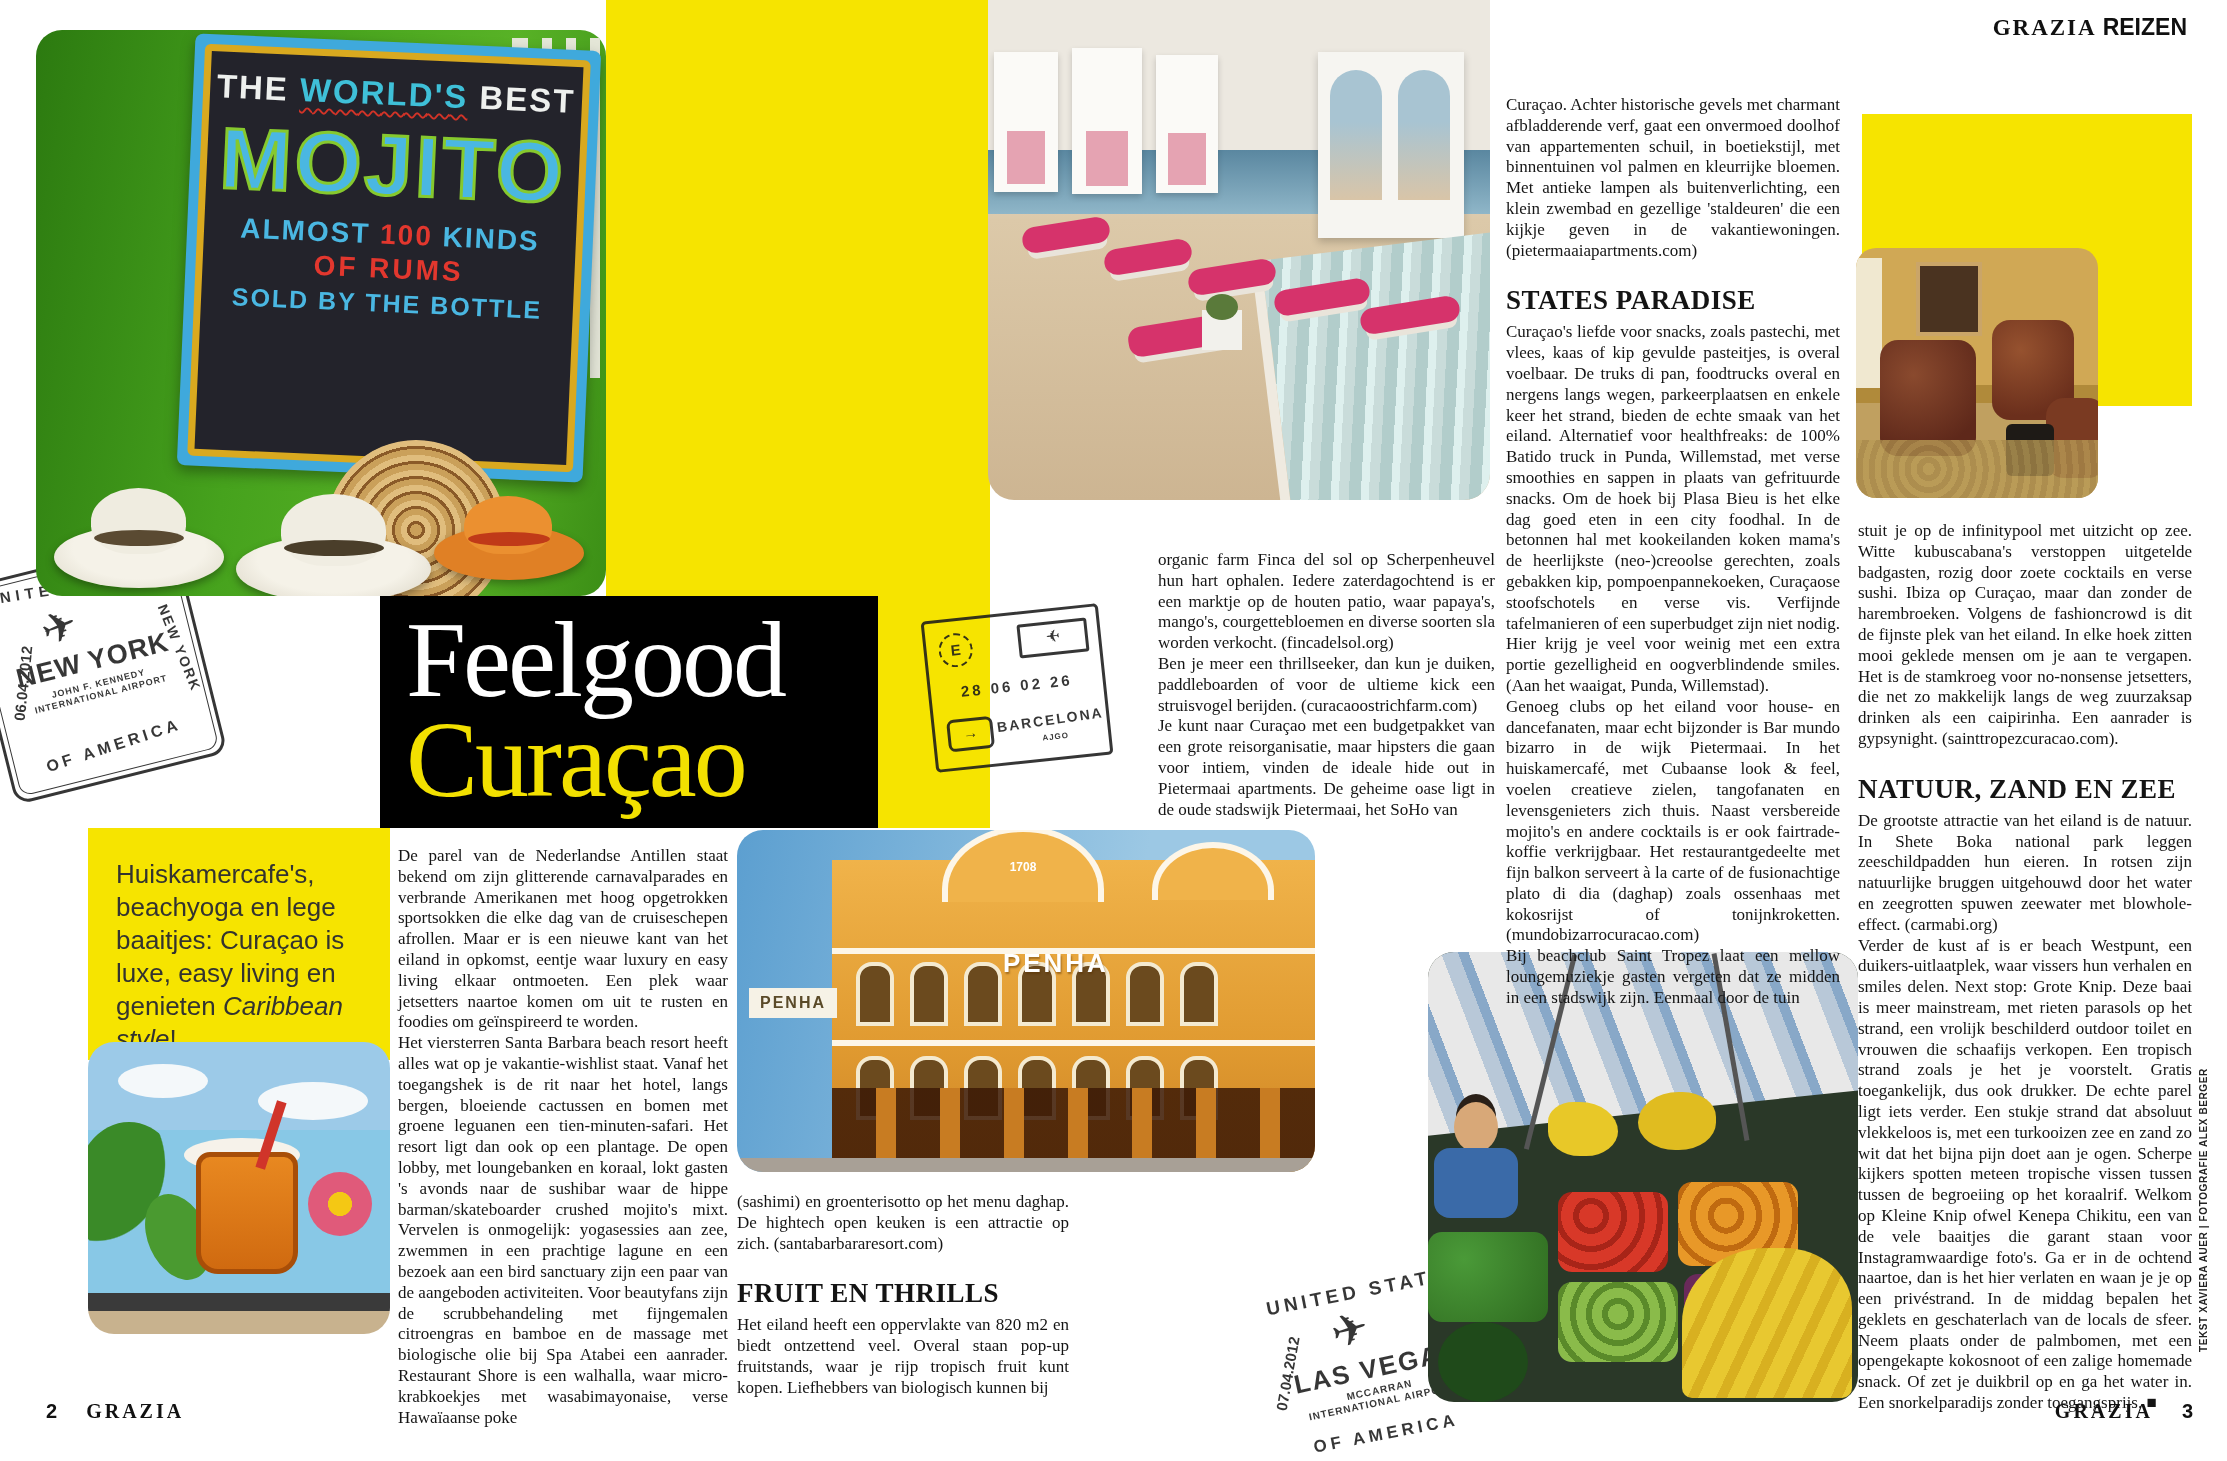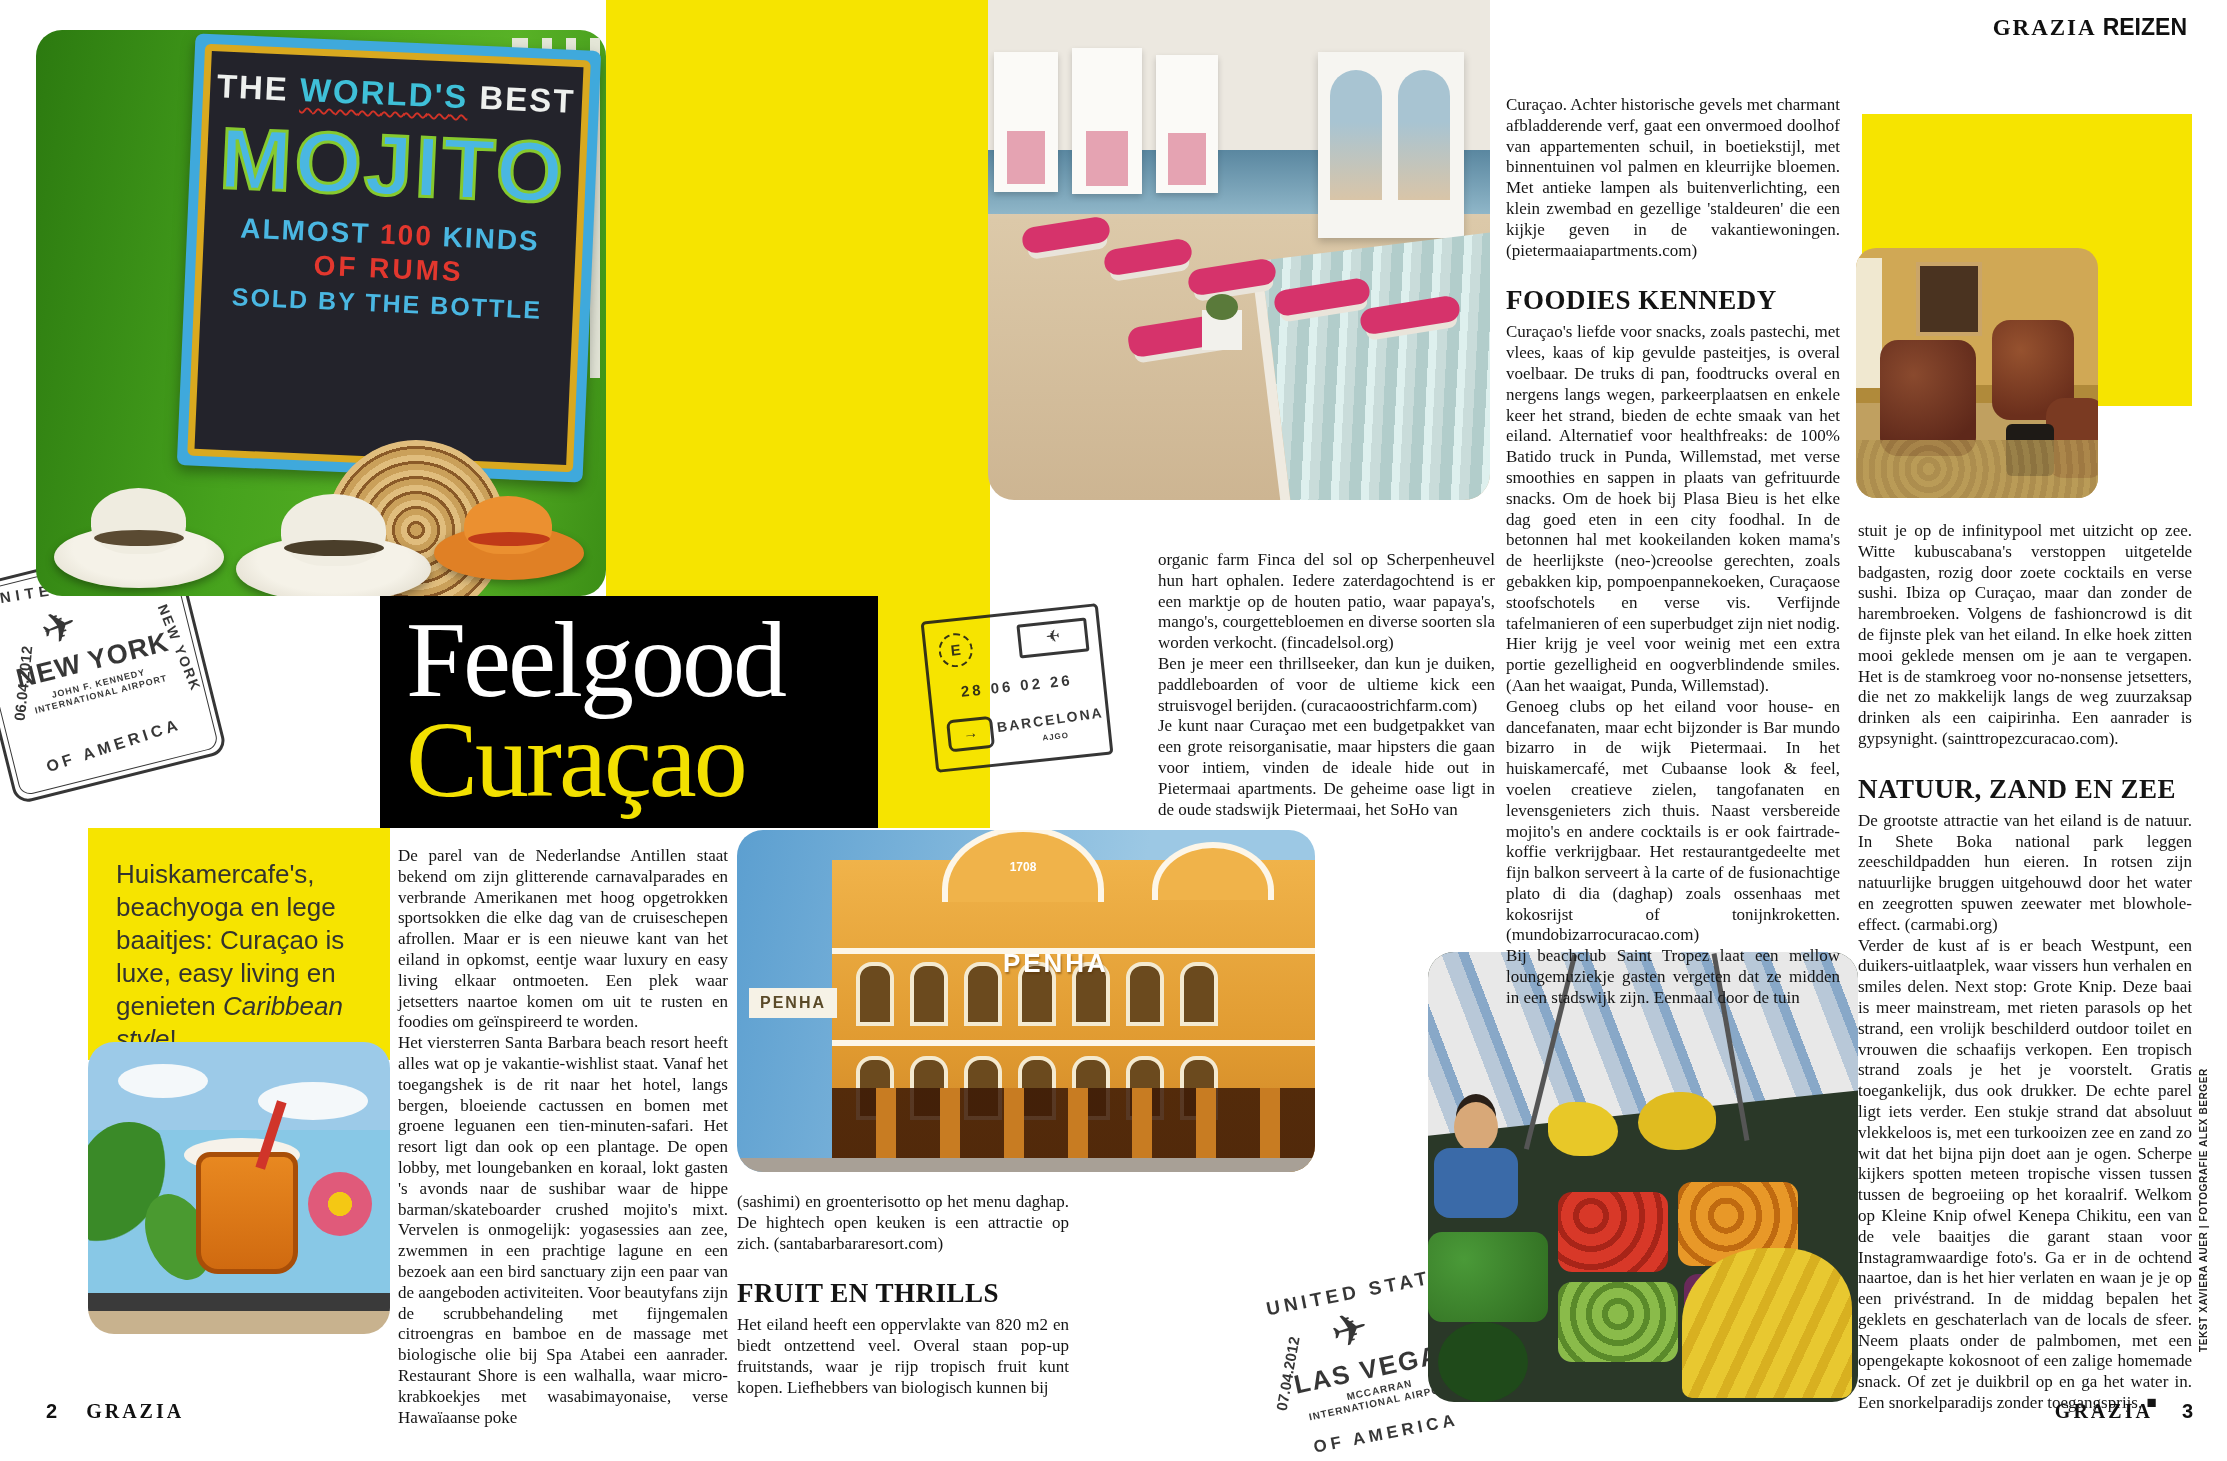--- a/index.html
+++ b/index.html
@@ -362,21 +362,21 @@
   </div>
 
   <div class="col" style="left:737px;top:1192px;width:332px;">
     <p>(sashimi) en groenterisotto op het menu daghap. De hightech open keuken is een attractie op zich. (santabarbararesort.com)</p>
     <h3 class="head">FRUIT EN THRILLS</h3>
     <p>Het eiland heeft een oppervlakte van 820 m2 en biedt ontzettend veel. Overal staan pop-up fruitstands, waar je rijp tropisch fruit kunt kopen. Liefhebbers van biologisch kunnen bij</p>
   </div>
 
   <div class="col" style="left:1506px;top:95px;width:334px;">
     <p>Curaçao. Achter historische gevels met charmant afbladderende verf, gaat een onvermoed doolhof van appartementen schuil, in boetiekstijl, met binnentuinen vol palmen en kleurrijke bloemen. Met antieke lampen als buitenverlichting, een klein zwembad en gezellige 'staldeuren' die een kijkje geven in de vakantiewoningen. (pietermaaiapartments.com)</p>
-    <h3 class="head">FOODIES KENNEDY</h3>
+    <h3 class="head">STATES PARADISE</h3>
     <p>Curaçao's liefde voor snacks, zoals pastechi, met vlees, kaas of kip gevulde pasteitjes, is overal voelbaar. De truks di pan, foodtrucks overal en nergens langs wegen, parkeerplaatsen en enkele keer het strand, bieden de echte smaak van het eiland. Alternatief voor healthfreaks: de 100% Batido truck in Punda, Willemstad, met verse smoothies en sappen in plaats van gefrituurde snacks. Om de hoek bij Plasa Bieu is het elke dag goed eten in een city foodhal. In de betonnen hal met kookeilanden koken mama's de heerlijkste (neo-)creoolse gerechten, zoals gebakken kip, pompoenpannekoeken, Curaçaose stoofschotels en verse vis. Verfijnde tafelmanieren of een superbudget zijn niet nodig. Hier krijg je veel voor weinig met een extra portie gezelligheid en oogverblindende smiles. (Aan het waaigat, Punda, Willemstad).</p>
     <p>Genoeg clubs op het eiland voor house- en dancefanaten, maar echt bijzonder is Bar mundo bizarro in de wijk Pietermaai. In het huiskamercafé, met Cubaanse look &amp; feel, voelen creatieve zielen, tangofanaten en levensgenieters zich thuis. Naast versbereide mojito's en andere cocktails is er ook fairtrade-koffie verkrijgbaar. Het restaurantgedeelte met fijn balkon serveert à la carte of de fusionachtige plato di dia (daghap) zoals ossenhaas met kokosrijst of tonijnkroketten. (mundobizarrocuracao.com)</p>
     <p>Bij beachclub Saint Tropez laat een mellow loungemuziekje gasten vergeten dat ze midden in een stadswijk zijn. Eenmaal door de tuin</p>
   </div>
 
   <div class="col" style="left:1858px;top:521px;width:334px;">
     <p>stuit je op de infinitypool met uitzicht op zee. Witte kubuscabana's verstoppen uitgetelde badgasten, rozig door zoete cocktails en verse sushi. Ibiza op Curaçao, maar dan zonder de harembroeken. Volgens de fashioncrowd is dit de fijnste plek van het eiland. In elke hoek zitten mooi geklede mensen om je aan te vergapen. Het is de stamkroeg voor no-nonsense jetsetters, die net zo makkelijk langs de weg zuurzaksap drinken als een caipirinha. Een aanrader is gypsynight. (sainttropezcuracao.com).</p>
     <h3 class="head">NATUUR, ZAND EN ZEE</h3>
     <p>De grootste attractie van het eiland is de natuur. In Shete Boka national park leggen zeeschildpadden hun eieren. In rotsen zijn natuurlijke bruggen uitgehouwd door het water en zeegrotten spuwen zeewater met blowhole-effect. (carmabi.org)</p>
     <p>Verder de kust af is er beach Westpunt, een duikers-uitlaatplek, waar vissers hun verhalen en smiles delen. Next stop: Grote Knip. Deze baai is meer mainstream, met rieten parasols op het strand, een vrolijk beschilderd outdoor toilet en vrouwen die schaafijs verkopen. Een tropisch strand zoals je het je voorstelt. Gratis toegankelijk, dus ook drukker. De echte parel ligt iets verder. Een stukje strand dat absoluut vlekkeloos is, met een turkooizen zee en zand zo wit dat het bijna pijn doet aan je ogen. Scherpe kijkers spotten meteen tropische vissen tussen tussen de begroeiing op het koraalrif. Welkom op Kleine Knip ofwel Kenepa Chikitu, een van de vele baaitjes die garant staan voor Instagramwaardige foto's. Ga er in de ochtend naartoe, dan is het hier verlaten en waan je je op een privéstrand. In de middag bepalen het geklets en geschaterlach van de locals de sfeer. Neem plaats onder de palmbomen, met een opengekapte kokosnoot of een zalige homemade snack. Of zet je duikbril op en ga het water in. Een snorkelparadijs zonder toegangsprijs. ■</p>

